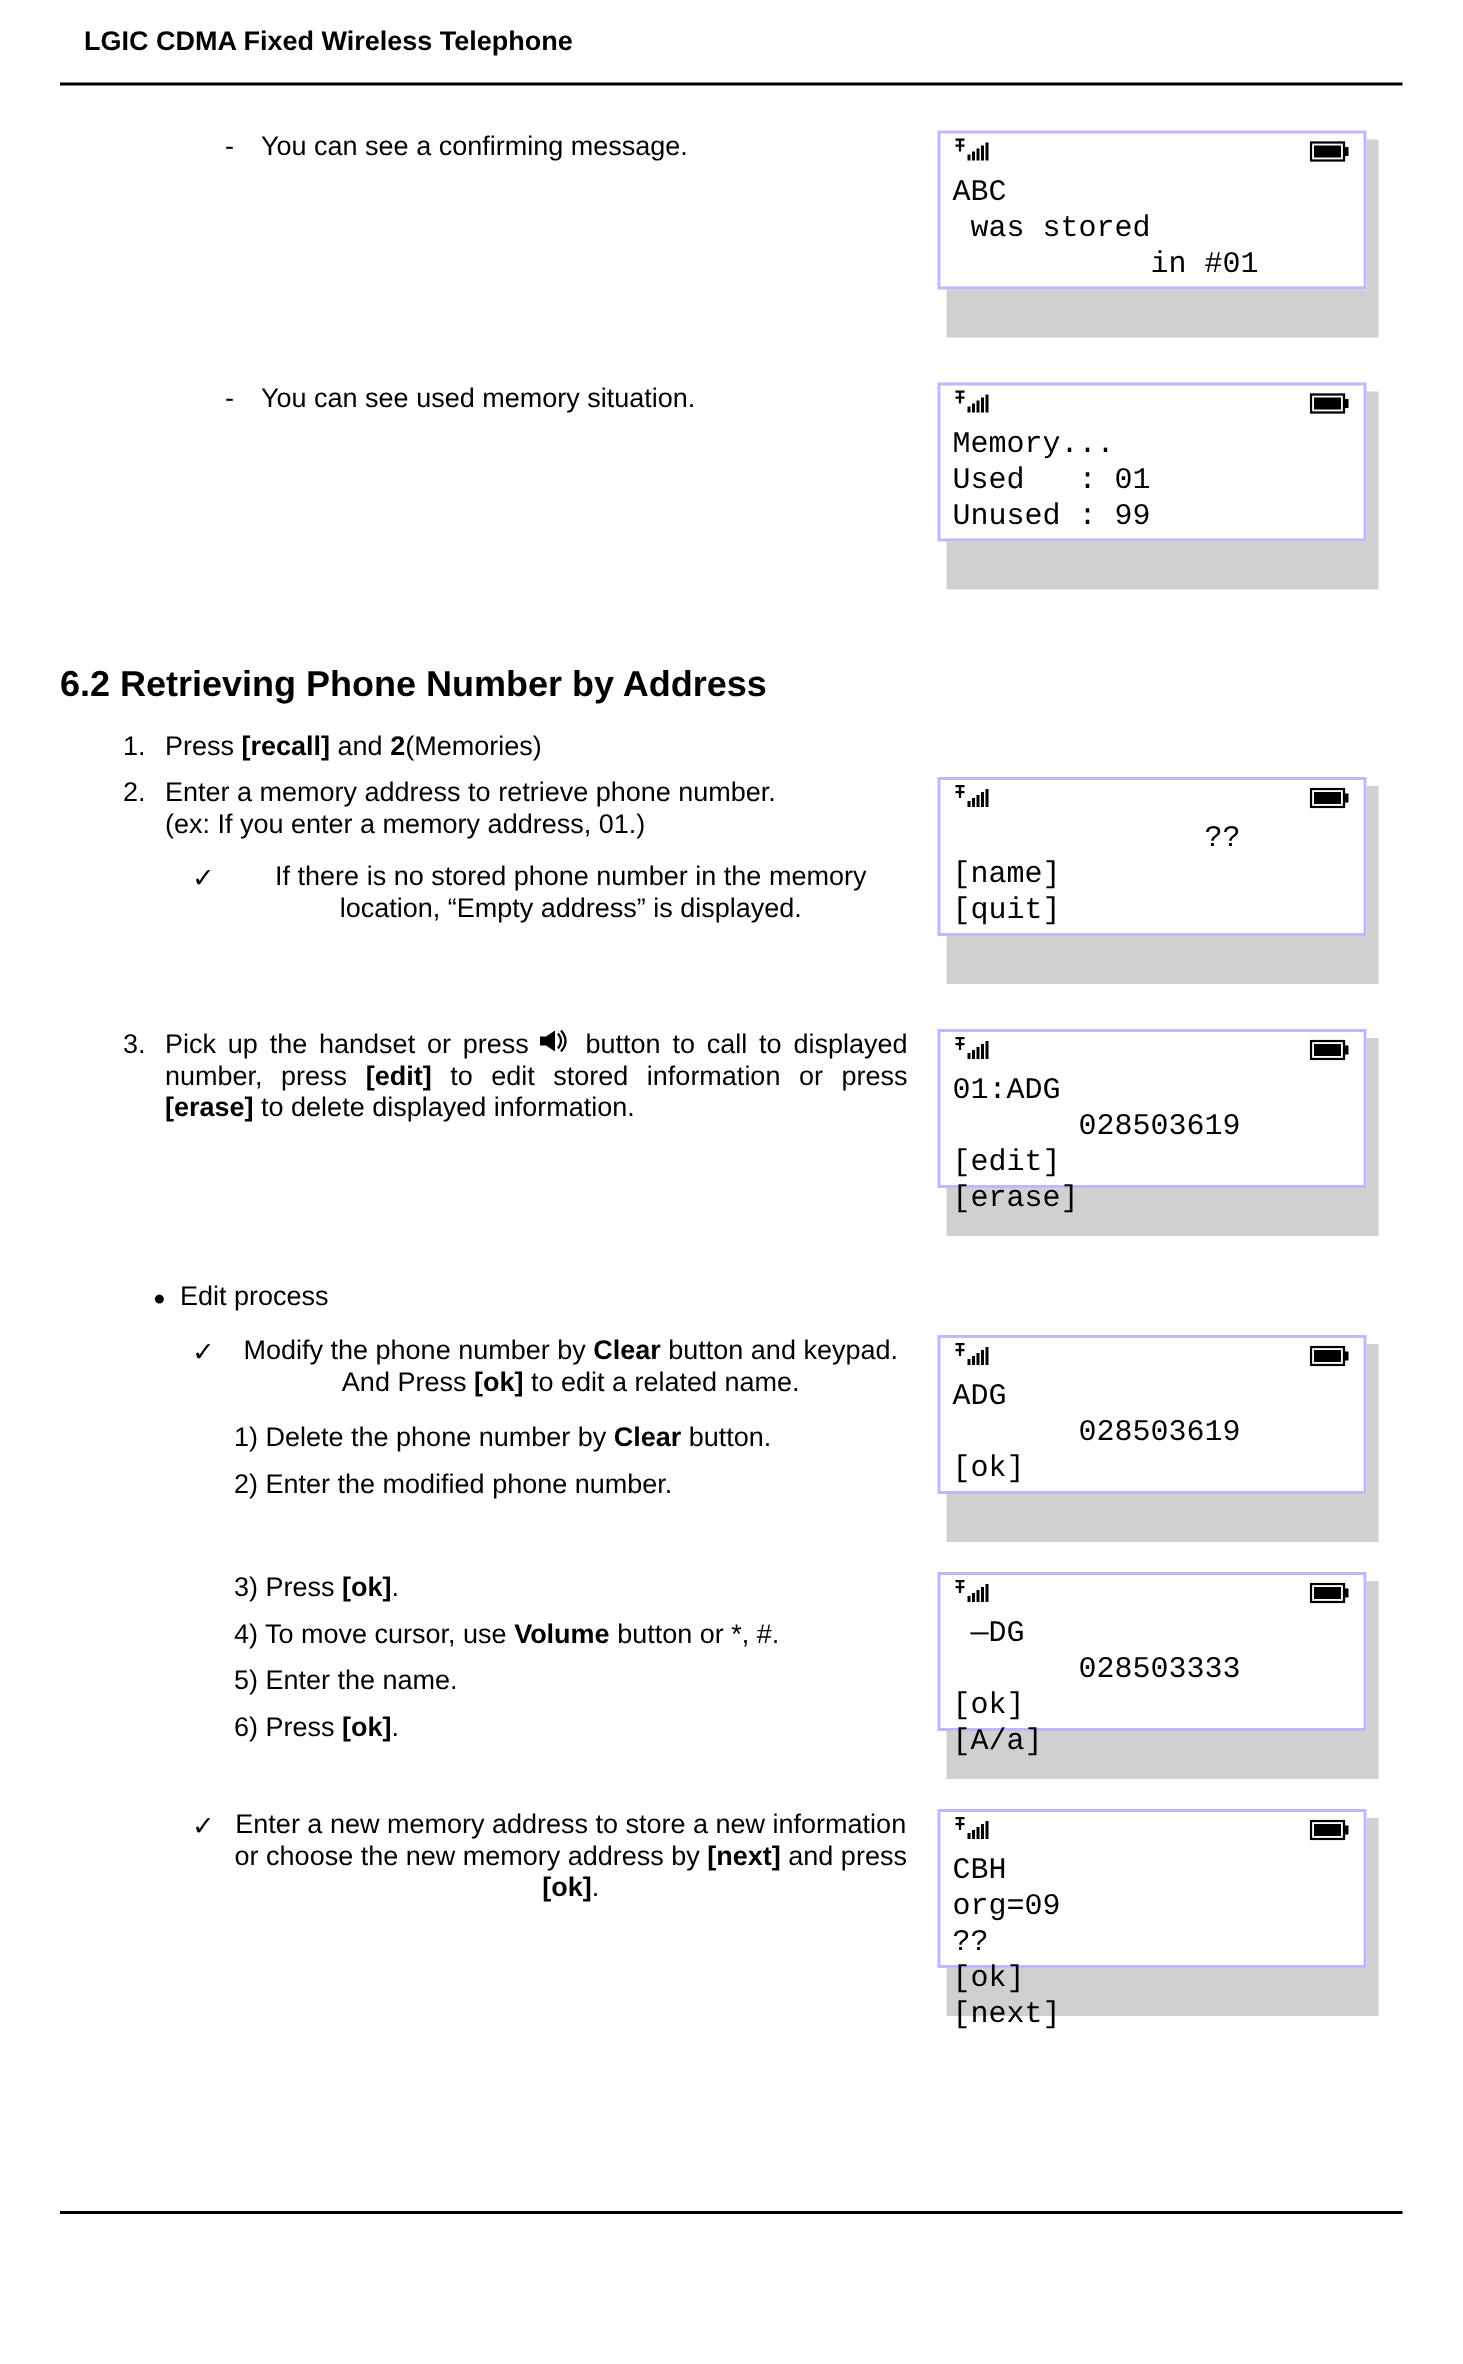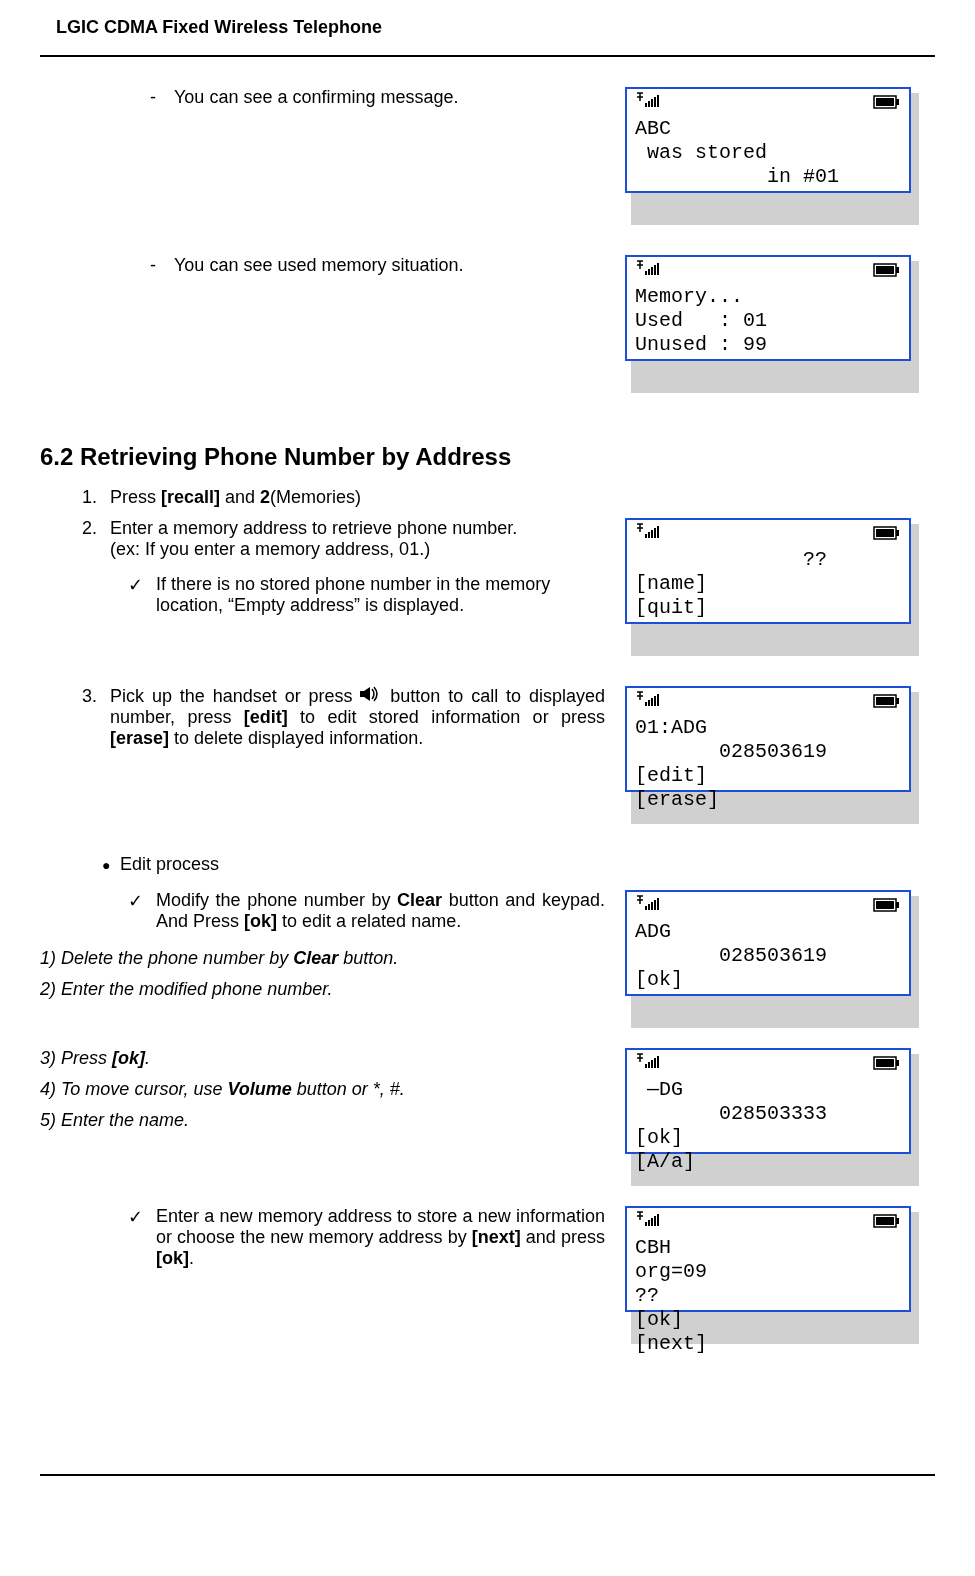--- a/index.html
+++ b/index.html
@@ -25,37 +25,37 @@
   .dash-item { display: flex; margin-left: 110px; }
   .dash-item .mark { width: 24px; flex-shrink: 0; text-align: left; }
   .dash-item .txt { flex: 1; }
 
   .num-item { display: flex; margin-left: 42px; margin-bottom: 10px; }
   .num-item .mark { width: 28px; flex-shrink: 0; }
   .num-item .txt { flex: 1; }
 
   .check-item { display: flex; margin-left: 88px; margin-bottom: 16px; }
   .check-item .mark { width: 28px; flex-shrink: 0; font-family: 'Segoe UI Symbol', Arial; }
-  .check-item .txt { flex: 1; }
+  .check-item .txt { flex: 1; text-align: center; }
 
   .bullet-item { display: flex; margin-left: 62px; margin-bottom: 14px; }
   .bullet-item .mark { width: 18px; flex-shrink: 0; font-size: 14px; line-height: 22px; }
   .bullet-item .txt { flex: 1; }
 
-  .sub-num { margin-bottom: 10px; font-style: italic; }
+  .sub-num { margin-left: 116px; margin-bottom: 10px; }
 
   .section-h { font-weight: bold; font-size: 24px; margin: 40px 0 16px 0; }
 
   .justify { text-align: justify; }
 
   
   .screen-wrap { position: relative; width: 294px; height: 138px; margin-bottom: 10px; }
   .screen-shadow { position: absolute; left: 6px; top: 6px; width: 288px; height: 132px; background: #d0d0d0; }
   .screen { position: absolute; left: 0; top: 0; width: 286px; height: 106px;
-            border: 2px solid #1d4ed8; background: #fff;
+            border: 2px solid #c4b5fd; background: #fff;
             font-family: "Courier New", monospace; font-size: 20px; line-height: 1.2;
             padding: 4px 8px 4px 8px; box-sizing: border-box; }
   .screen .status { display: flex; justify-content: space-between; align-items: center; height: 22px; }
   .screen .body { margin-top: 2px; }
   .screen .ln { white-space: pre; }
   .screen .split { display: flex; justify-content: space-between; flex-direction: column; }
 
   
   .sig-icon { display:inline-block; }
   .bat-icon { display:inline-block; }
@@ -315,20 +315,23 @@
 
 <div class="row" style="margin-bottom:10px;">
   <div class="textcol">
     <div class="sub-num">
       <span>3) Press </span><b>[ok]</b><span>.</span>
     </div>
     <div class="sub-num">
       <span>4) To move cursor, use </span><b>Volume</b><span> button or *, #.</span>
     </div>
     <div class="sub-num">5) Enter the name.</div>
+    <div class="sub-num">
+      <span>6) Press </span><b>[ok]</b><span>.</span>
+    </div>
   </div>
   <div class="screencol">
     <div class="screen-wrap">
       <div class="screen-shadow"></div>
       <div class="screen">
         <div class="status">
           <span class="sig-icon">
             <svg width="30" height="18" viewBox="0 0 30 18">
                   <path d="M2 2 L8 2 M5 2 L5 10 M2 6 L8 6" stroke="#000" stroke-width="1.5" fill="none"></path>
                   <rect x="10" y="12" width="2" height="4"></rect>

